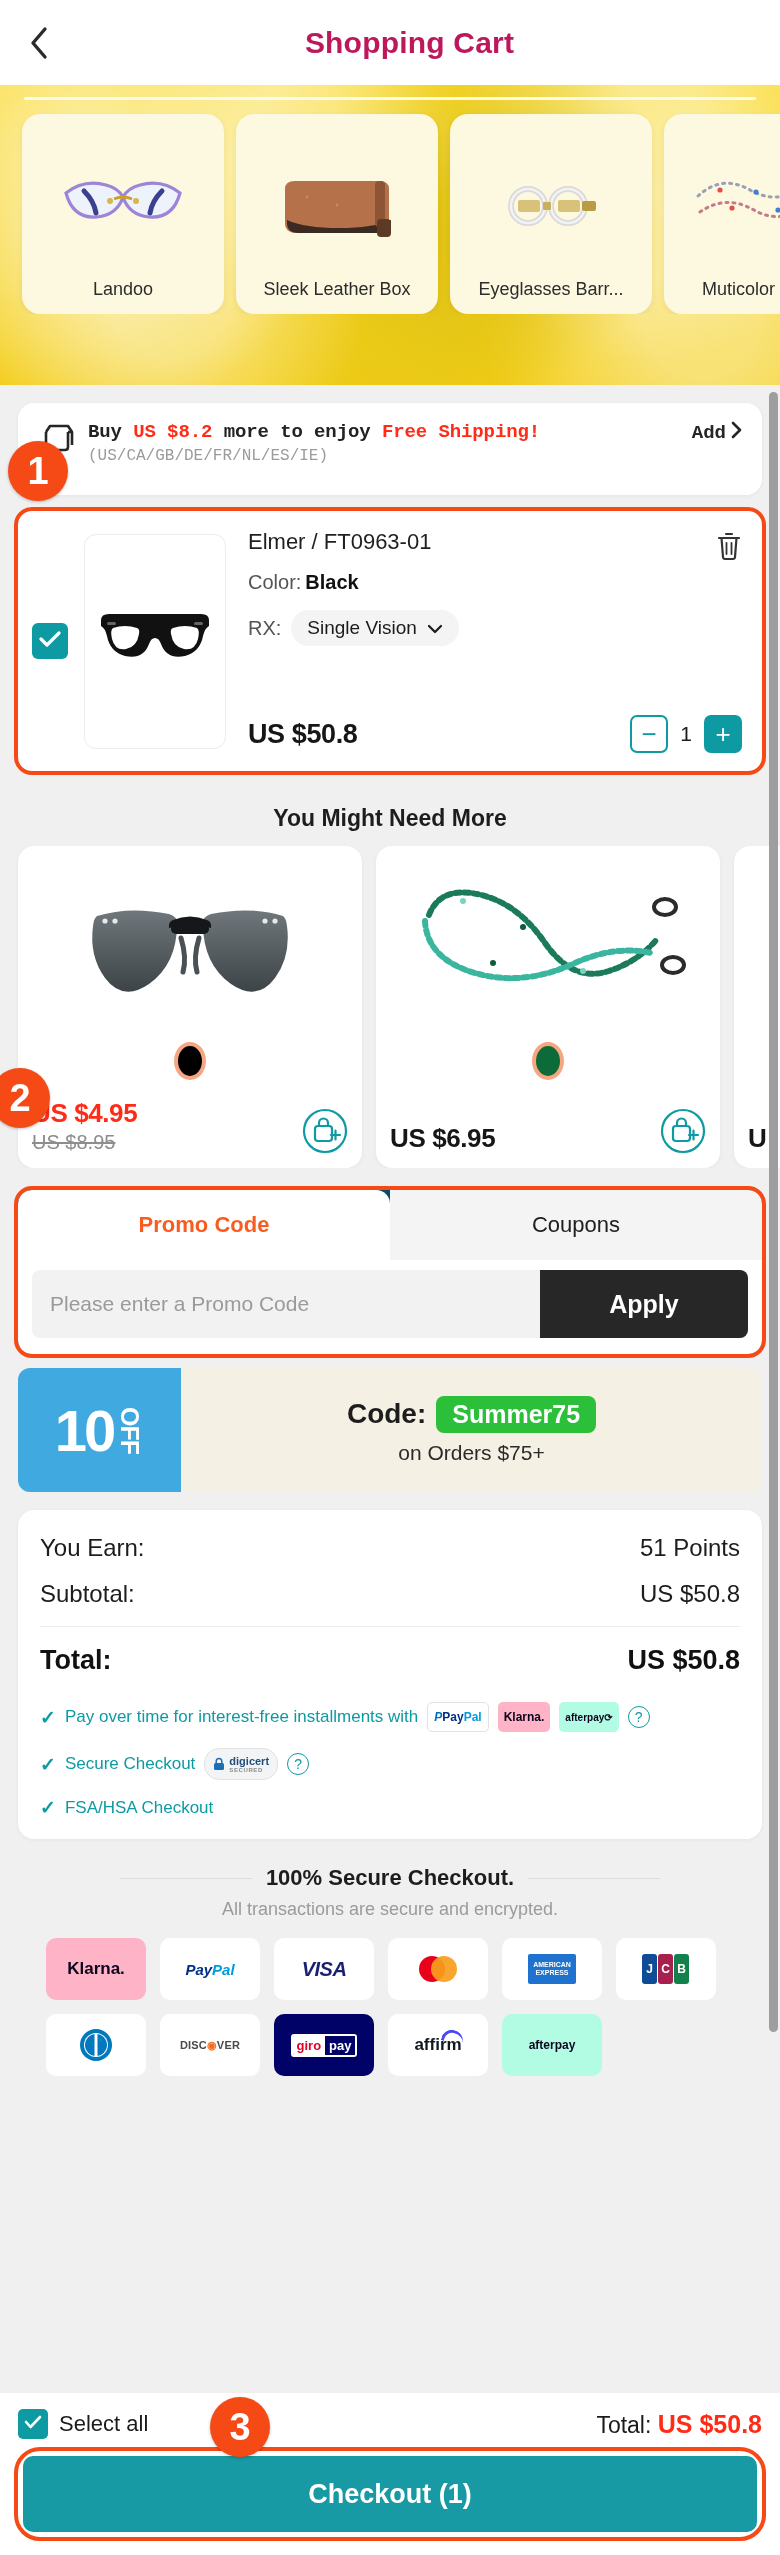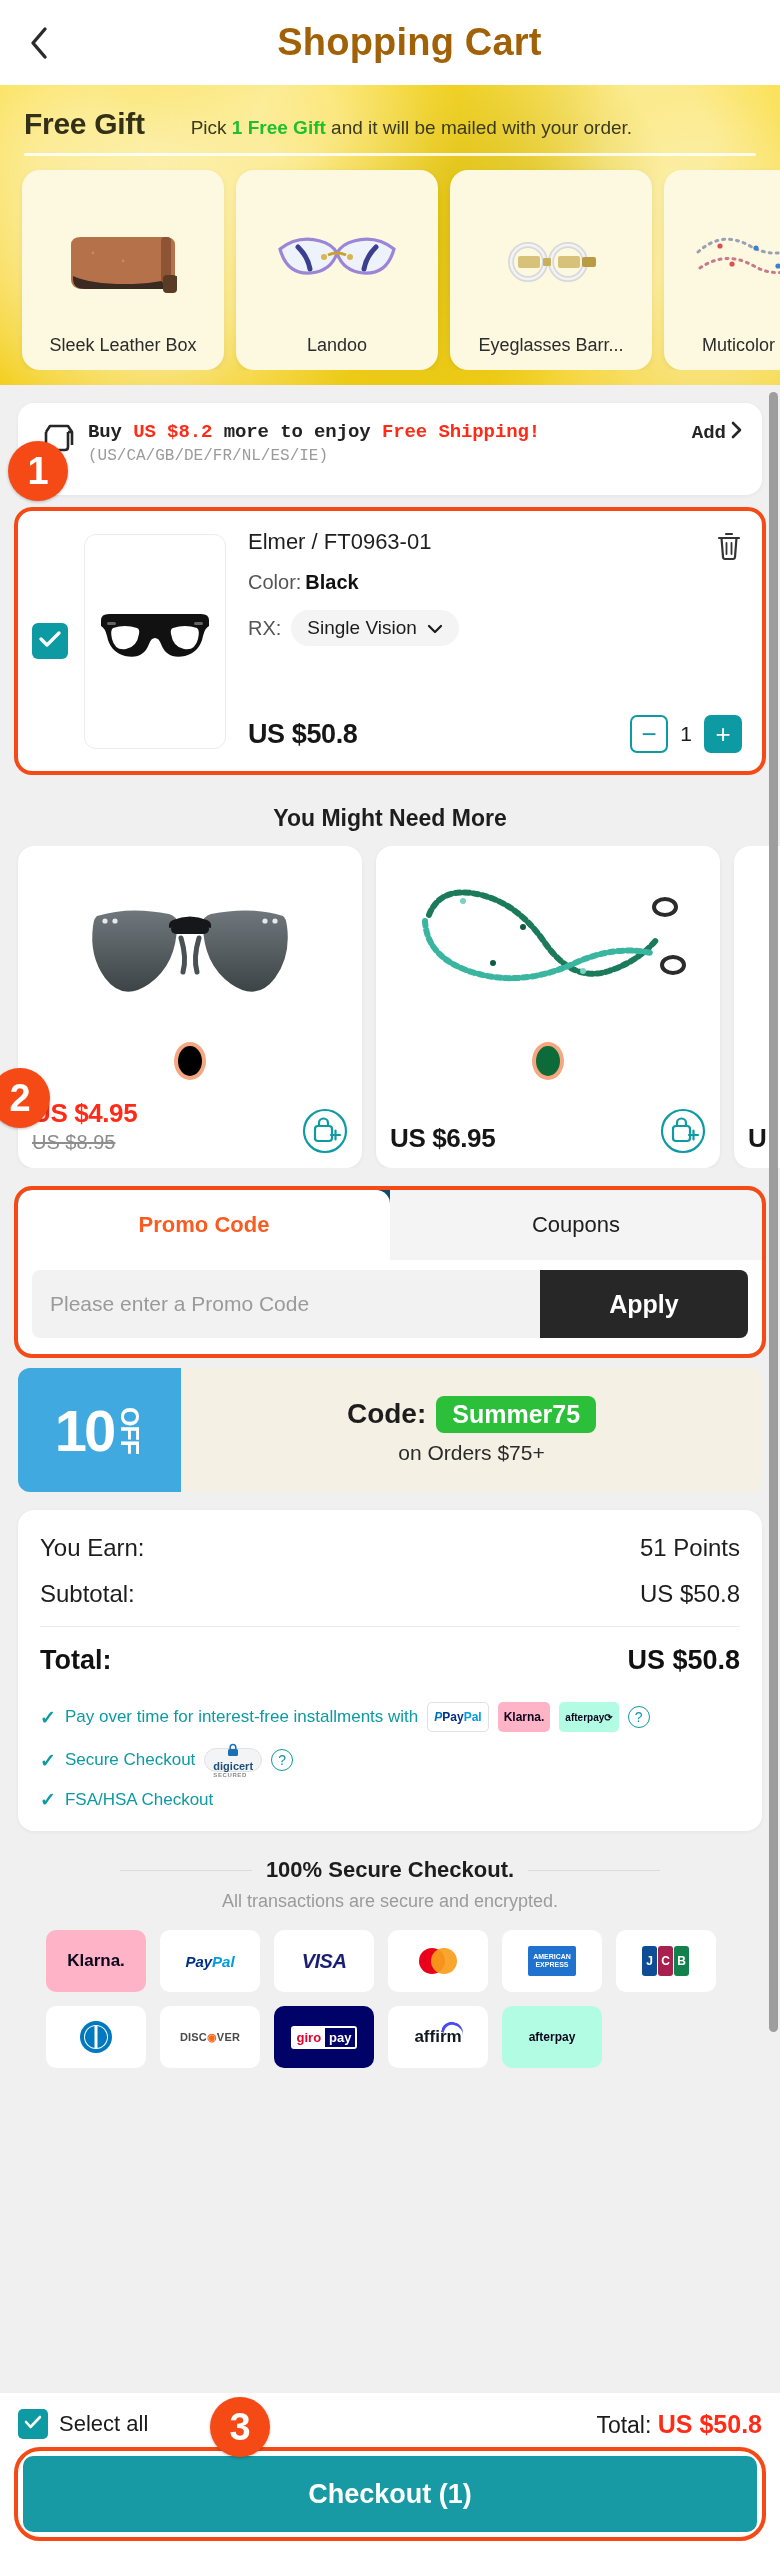--- a/index.html
+++ b/index.html
@@ -16,22 +16,22 @@
     height: 85px; background: #ffffff; display: flex; align-items: center;
     position: relative;
   }
   .back-arrow {
     position: absolute; left: 22px; top: 50%; transform: translateY(-50%);
     width: 34px; height: 34px; display: flex; align-items: center; justify-content: center;
     cursor: pointer;
   }
   .back-arrow svg { display:block; }
   .header-title {
-    width: 100%; text-align: center; font-size: 38px; font-weight: 700;
-    color: #a16207; letter-spacing: 0.2px; padding-left: 39px;
+    width: 100%; text-align: center; font-size: 30px; font-weight: 700;
+    color: #be185d; letter-spacing: 0.2px; padding-left: 39px;
   }
 
   
   .gift-banner {
     position: relative; height: 300px; overflow: hidden;
     background: #f7d41c;
     background-image:
       radial-gradient(circle at 12% 30%, rgba(255,255,255,.55) 0 8%, rgba(255,255,255,0) 34%),
       radial-gradient(circle at 38% 12%, rgba(255,255,255,.45) 0 7%, rgba(255,255,255,0) 30%),
       radial-gradient(circle at 62% 40%, rgba(212,186,20,.55) 0 10%, rgba(255,255,255,0) 36%),
@@ -242,55 +242,51 @@
     <span>
       <svg width="22" height="34" viewBox="0 0 22 34" fill="none">
           <path d="M17 3 L5 17 L17 31" stroke="#2b2b2b" stroke-width="3.4" stroke-linecap="round" stroke-linejoin="round"></path>
         </svg>
     </span>
   </div>
   <div class="header-title">Shopping Cart</div>
 </div>
 
 <div class="gift-banner">
-  <div class="gift-head">
-    <div class="gift-head-title">Free Gift</div>
-    <div class="gift-head-sub"><span>Pick </span><b>1 Free Gift</b><span> and it will be mailed with your order.</span></div>
-  </div>
   <div class="gift-rule"></div>
 
   <div class="gift-row">
-
-    <div class="gift-card">
-      <div class="gift-thumb">
-        <svg width="120" height="78" viewBox="0 0 120 78">
-          <path d="M8 22 q0 -8 10 -8 h84 q10 0 10 8 v34 q0 10 -12 10 h-80 q-12 0 -12 -10 z" fill="#b5714a"></path>
-          <path d="M10 56 q0 10 12 10 h80 q12 0 12 -10 v-3 q-18 8 -52 8 t-52 -8z" fill="#3a2a22"></path>
-          <rect x="98" y="14" width="10" height="46" rx="4" fill="#8d5436"></rect>
-          <rect x="100" y="52" width="14" height="18" rx="4" fill="#5b3a26"></rect>
-          <circle cx="30" cy="30" r="1.4" fill="#c98a62"></circle>
-          <circle cx="60" cy="38" r="1.4" fill="#c98a62"></circle>
-        </svg>
-      </div>
-      <div class="gift-label">Sleek Leather Box</div>
-    </div>
 
     <div class="gift-card">
       <div class="gift-thumb">
         <svg width="130" height="70" viewBox="0 0 130 70">
           <path d="M8 22 q18 -14 40 -8 q12 3 17 12 q-6 18 -26 20 q-24 2 -31 -24 z" fill="#eef2fb" stroke="#9b85d6" stroke-width="3.2"></path>
           <path d="M122 22 q-18 -14 -40 -8 q-12 3 -17 12 q6 18 26 20 q24 2 31 -24 z" fill="#eef2fb" stroke="#9b85d6" stroke-width="3.2"></path>
           <path d="M56 28 q9 -4 18 0" stroke="#c9a227" stroke-width="3" fill="none"></path>
           <path d="M26 20 q10 10 12 22" stroke="#3b3f8f" stroke-width="5" fill="none" stroke-linecap="round"></path>
           <path d="M104 20 q-10 10 -12 22" stroke="#3b3f8f" stroke-width="5" fill="none" stroke-linecap="round"></path>
           <circle cx="52" cy="30" r="3" fill="#d8b64a"></circle>
             <circle cx="78" cy="30" r="3" fill="#d8b64a"></circle>
         </svg>
       </div>
       <div class="gift-label">Landoo</div>
+    </div>
+
+    <div class="gift-card">
+      <div class="gift-thumb">
+        <svg width="120" height="78" viewBox="0 0 120 78">
+          <path d="M8 22 q0 -8 10 -8 h84 q10 0 10 8 v34 q0 10 -12 10 h-80 q-12 0 -12 -10 z" fill="#b5714a"></path>
+          <path d="M10 56 q0 10 12 10 h80 q12 0 12 -10 v-3 q-18 8 -52 8 t-52 -8z" fill="#3a2a22"></path>
+          <rect x="98" y="14" width="10" height="46" rx="4" fill="#8d5436"></rect>
+          <rect x="100" y="52" width="14" height="18" rx="4" fill="#5b3a26"></rect>
+          <circle cx="30" cy="30" r="1.4" fill="#c98a62"></circle>
+          <circle cx="60" cy="38" r="1.4" fill="#c98a62"></circle>
+        </svg>
+      </div>
+      <div class="gift-label">Sleek Leather Box</div>
     </div>
 
     <div class="gift-card">
       <div class="gift-thumb">
         <svg width="110" height="44" viewBox="0 0 110 44">
           <circle cx="32" cy="22" r="17" fill="none" stroke="#d9d9d9" stroke-width="6"></circle>
           <circle cx="32" cy="22" r="17" fill="none" stroke="#f3f3f3" stroke-width="2.5"></circle>
           <circle cx="72" cy="22" r="17" fill="none" stroke="#d9d9d9" stroke-width="6"></circle>
           <circle cx="72" cy="22" r="17" fill="none" stroke="#f3f3f3" stroke-width="2.5"></circle>
           <rect x="22" y="16" width="22" height="12" rx="2" fill="#d8c27a"></rect>
@@ -547,21 +543,21 @@
             <span style="color:#009cde;">Pal</span>
         </span>
         <span class="pay-chip" style="background:#ffb3c7;color:#0b051d;">Klarna.</span>
         <span class="pay-chip" style="background:#b2fce4;color:#0b051d;font-size:10px;">afterpay⟳</span>
         <span class="q-mark">?</span>
       </div>
 
       <div class="perk">
         <span class="perk-check">✓</span>
         <span>Secure Checkout</span>
-        <span class="pay-chip" style="background:#f3f4f6;border:1px solid #e2e2e2;border-radius:15px;height:24px;padding:0 8px;gap:4px;flex-direction:column;">
+        <span class="pay-chip" style="background:#f3f4f6;border:1px solid #e2e2e2;border-radius:15px;height:32px;padding:0 8px;gap:4px;">
           <span style="display:inline-flex;">
             <svg width="12" height="14" viewBox="0 0 12 14">
                 <rect x="1" y="6" width="10" height="7" rx="1.5" fill="#1a6fb5"></rect>
                 <path d="M3.2 6 V4.2 a2.8 2.8 0 0 1 5.6 0 V6" stroke="#1a6fb5" stroke-width="1.5" fill="none"></path>
               </svg>
           </span>
           <span style="display:flex;flex-direction:column;line-height:1;">
             <span style="color:#1f4e79;font-size:11px;font-weight:800;">digicert</span>
             <span style="color:#8a8a8a;font-size:6px;letter-spacing:.6px;">SECURED</span>
           </span>

